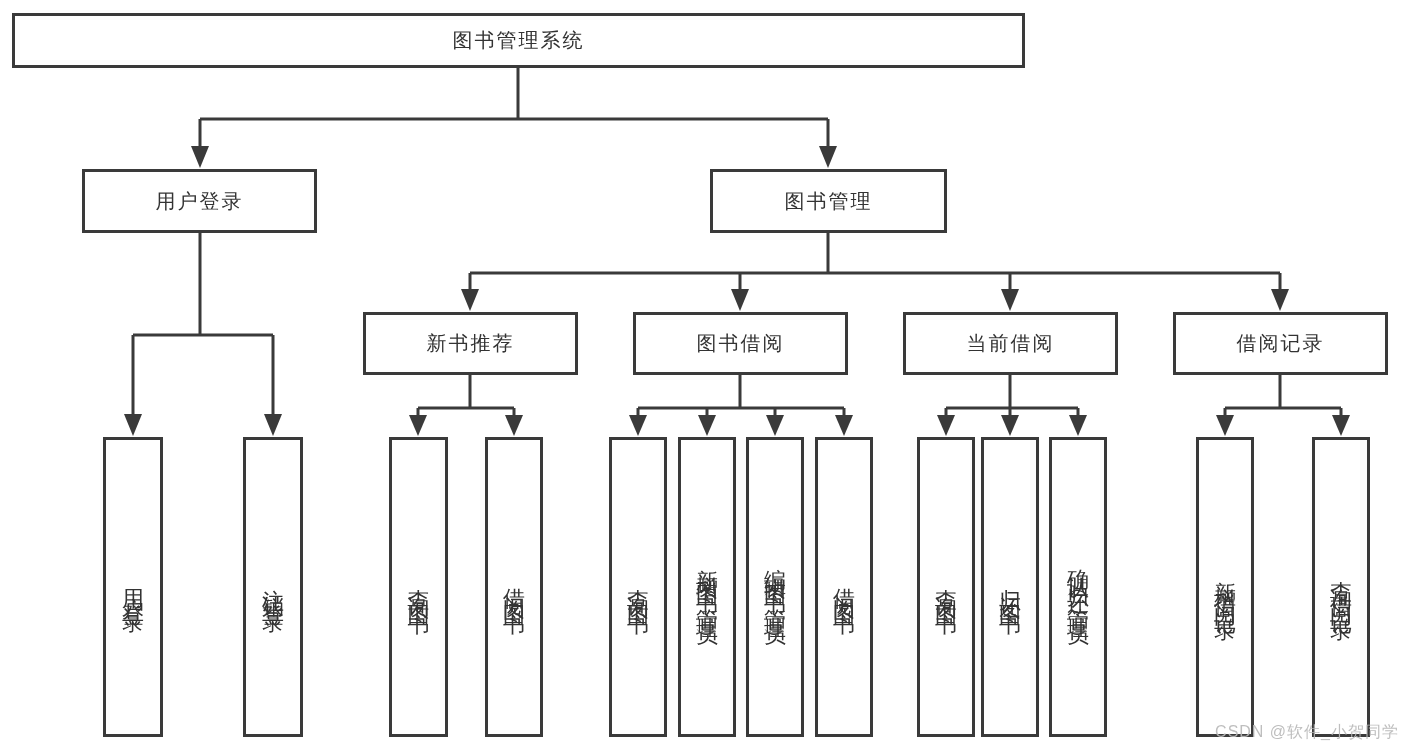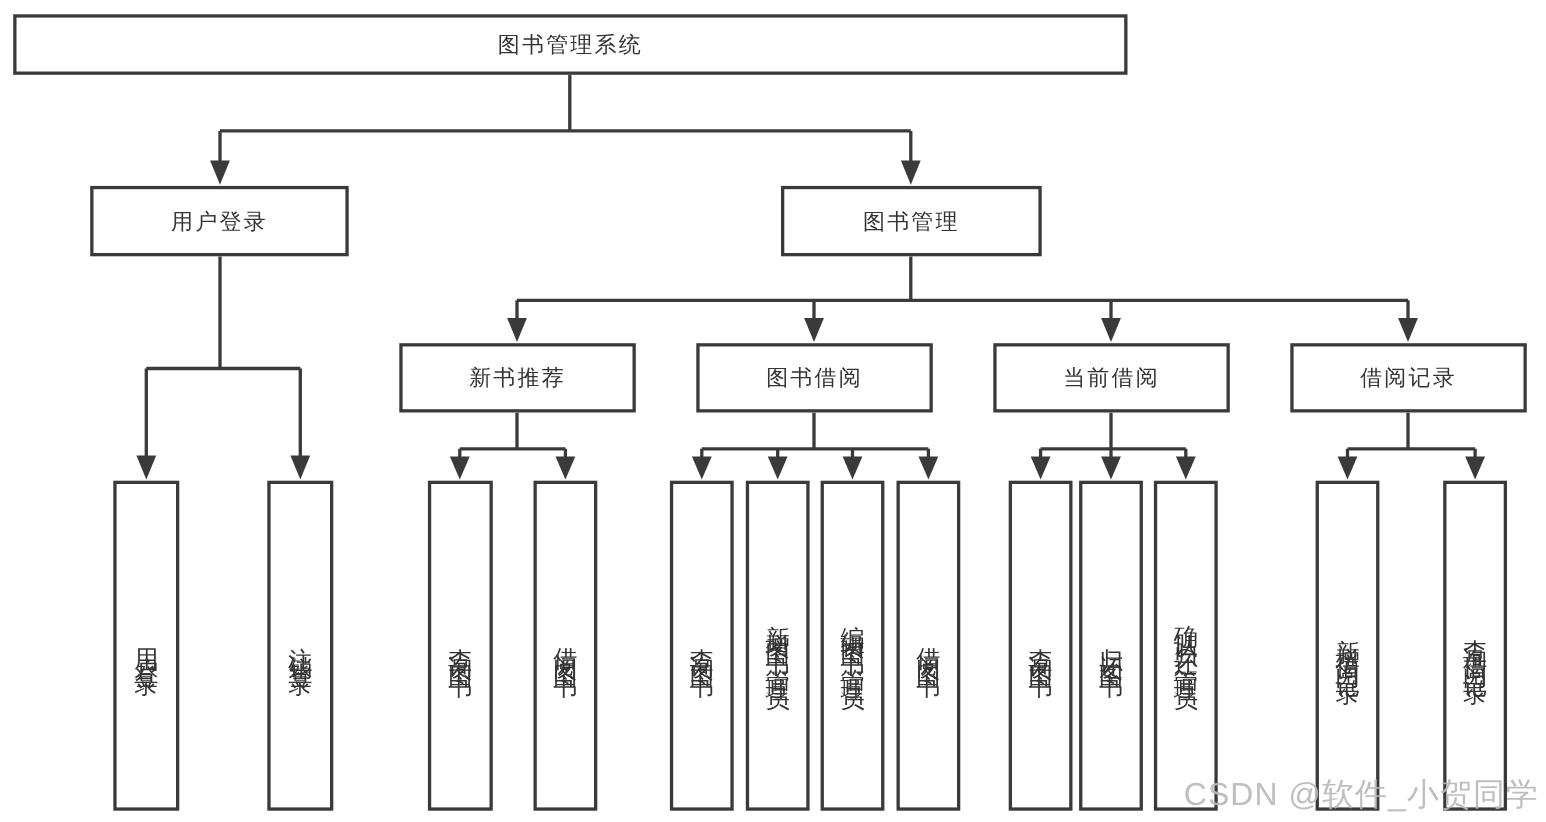--- a/index.html
+++ b/index.html
@@ -49,21 +49,21 @@
     text-orientation:mixed;
     font-size:22px;
     letter-spacing:8px;
     line-height:1;
   }
   .watermark{
     position:absolute;
     right:6px;
     bottom:4px;
     z-index:3;
-    font-size:29px;
+    font-size:16px;
     color:var(--watermark);
     letter-spacing:1px;
     white-space:nowrap;
     opacity:.92;
     margin-top:48px;
   }
 </style>
 </head>
 <body>
 

